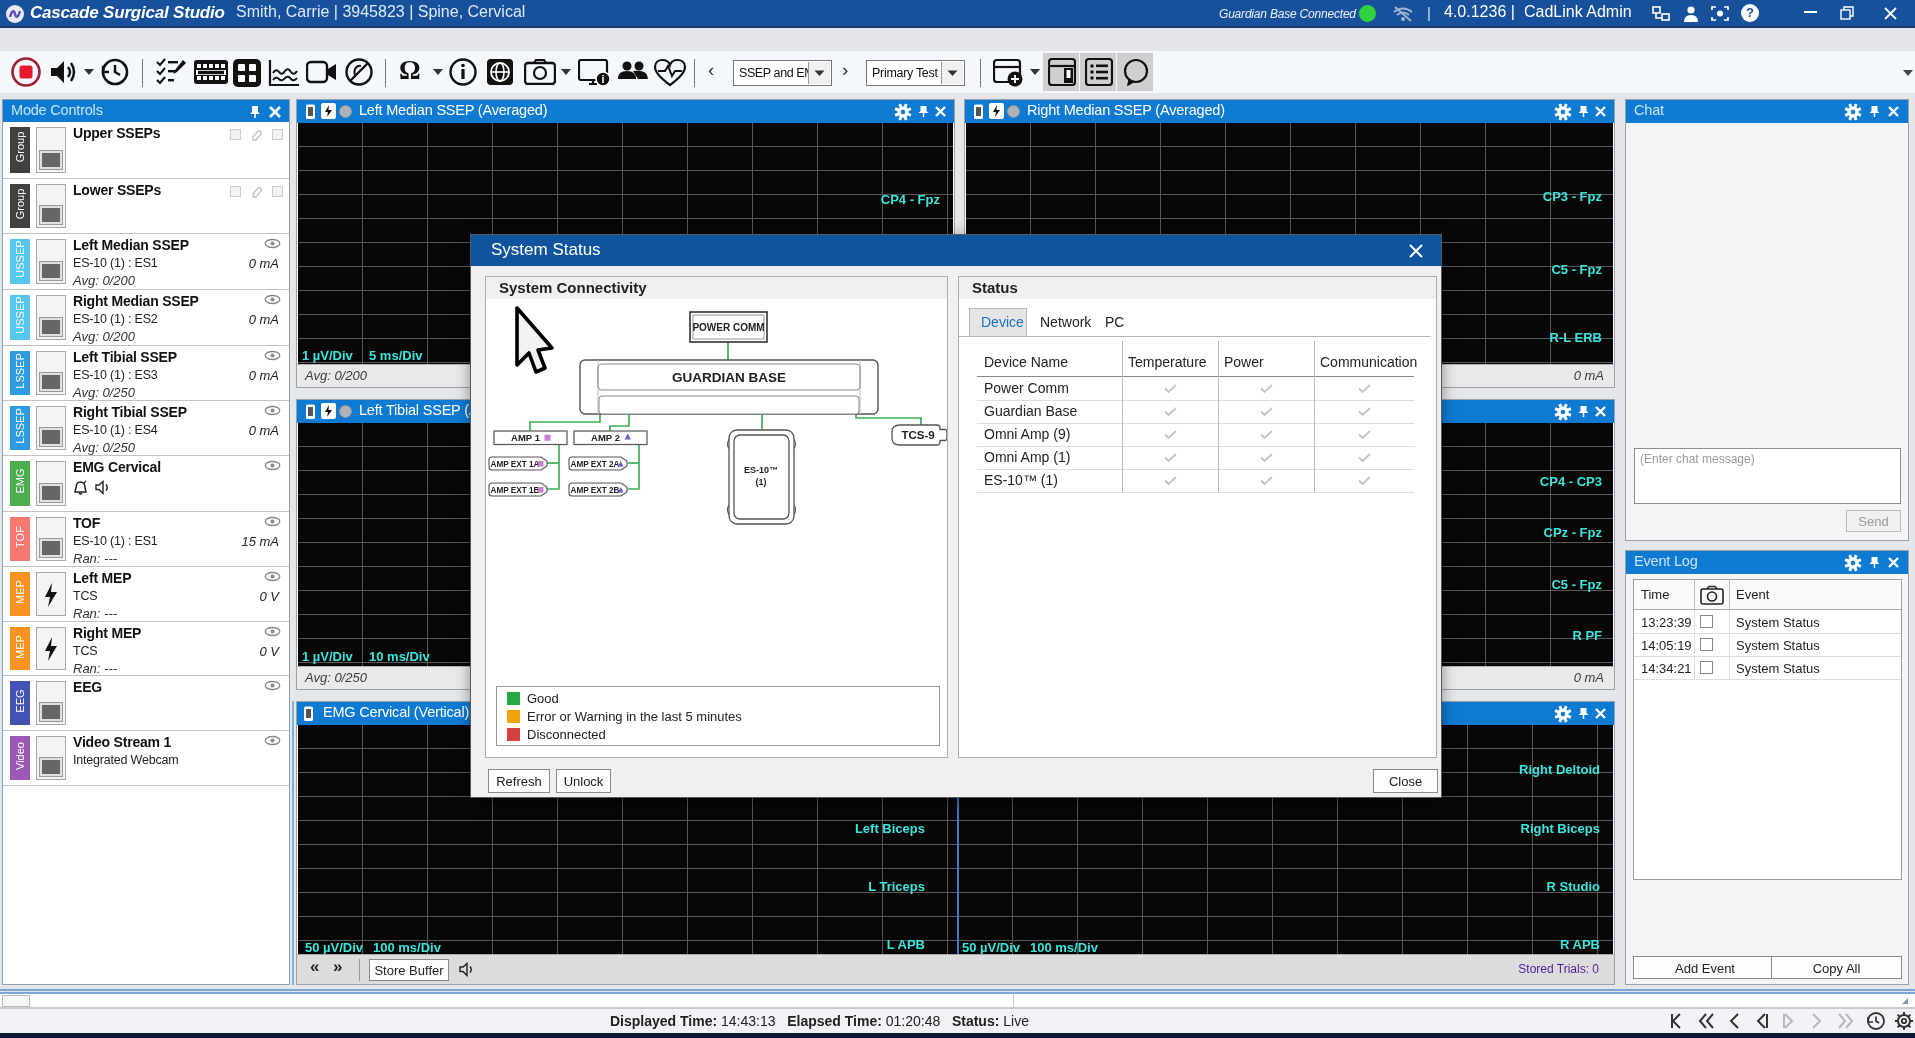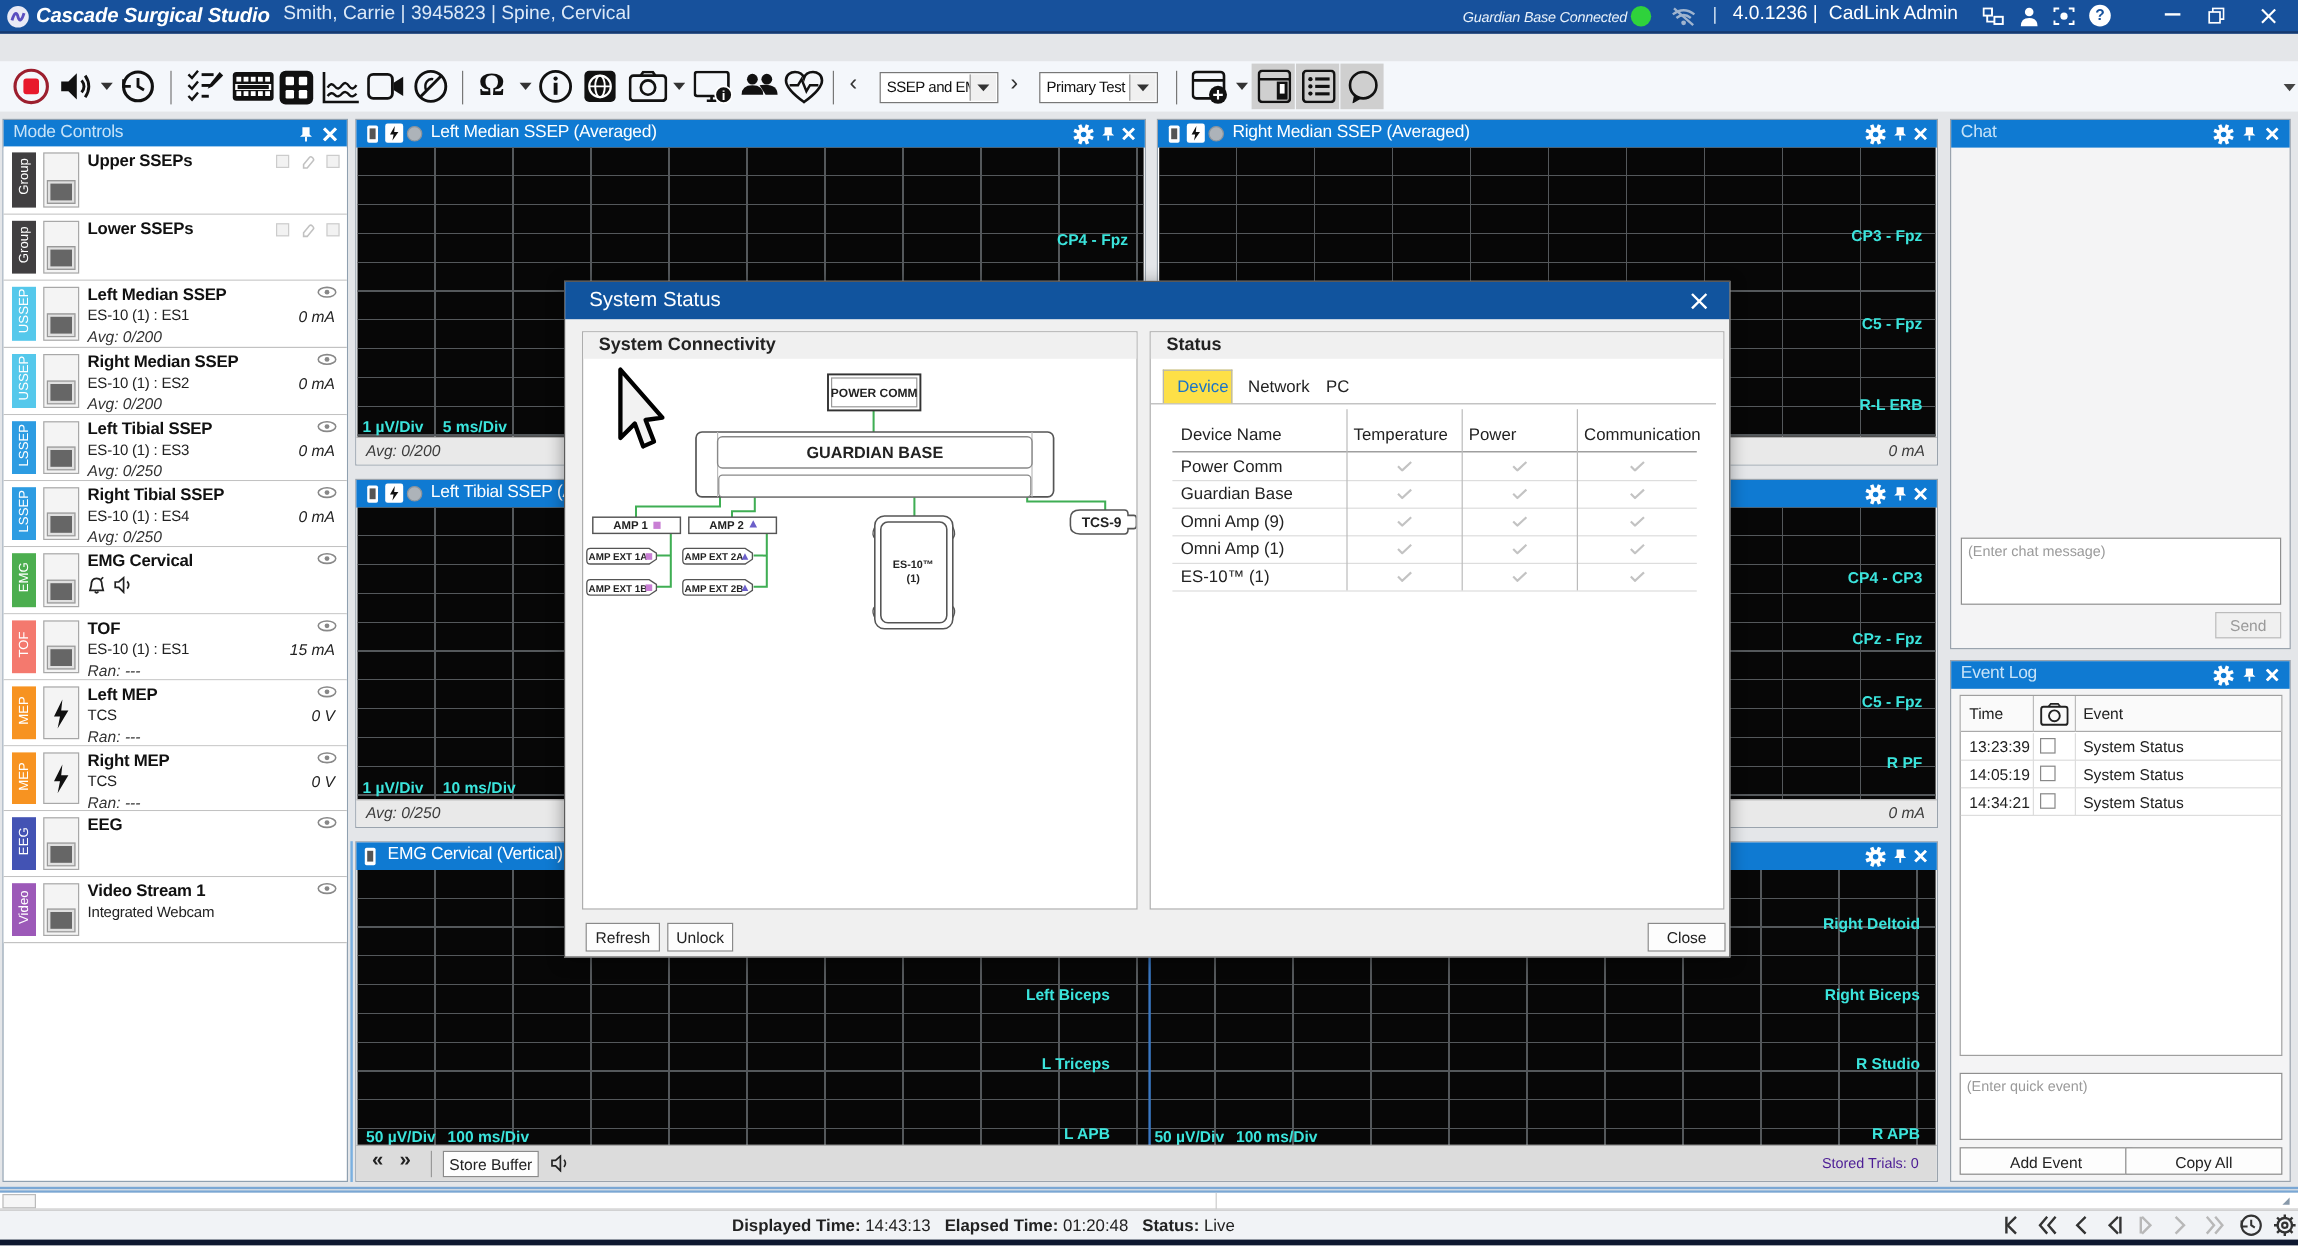--- a/index.html
+++ b/index.html
@@ -734,26 +734,34 @@
             <path d="M246 158 q-10 12 2 17 M305 158 q10 12 -2 17 M246 242 q-10 -12 2 -17 M305 242 q10 -12 -2 -17" stroke-width="1.1"></path>
             <rect x="243" y="153" width="65" height="94" rx="8"></rect>
             <rect x="248" y="158" width="55" height="84" rx="6"></rect>
           </g>
 <text x="275" y="196" font-size="9" font-weight="bold" fill="#222" text-anchor="middle" font-family="Liberation Sans">ES-10™</text>
 <text x="275" y="208" font-size="9" font-weight="bold" fill="#222" text-anchor="middle" font-family="Liberation Sans">(1)</text>
 <path d="M414 148 H451 Q454 148 454 151.5 V152.5 H459 Q461 152.5 461 155 V161 Q461 163.5 459 163.5 H454 V164.5 Q454 168 451 168 H414 Q406 168 406 161 V155 Q406 148 414 148 Z" fill="#fff" stroke="#555" stroke-width="1.3"></path>
 <text x="432" y="162" font-size="11.5" font-weight="bold" fill="#222" text-anchor="middle" font-family="Liberation Sans">TCS-9</text>
 <path d="M31 31 L31 88 L43 76 L50 95 L59 91 L52 73 L66 71 Z" fill="#f2f2f2" stroke="#000" stroke-width="3.6" stroke-linejoin="round"></path>
 </svg>
+<div class="abs" style="left:10px;top:409px;width:444px;height:60px;border:1px solid #999;background:#fff;font-size:13px;color:#222">
+          <span class="abs" style="left:10px;top:5px;width:13px;height:13px;background:#27a844"></span>
+          <span class="abs" style="left:30px;top:4px">Good</span>
+          <span class="abs" style="left:10px;top:23px;width:13px;height:13px;background:#f0a30a"></span>
+          <span class="abs" style="left:30px;top:22px">Error or Warning in the last 5 minutes</span>
+          <span class="abs" style="left:10px;top:41px;width:13px;height:13px;background:#d43f3f"></span>
+          <span class="abs" style="left:30px;top:40px">Disconnected</span>
+        </div>
 </div>
 <div class="gbox" style="left:487px;top:41px;width:479px;height:482px;background:#fff">
         <div class="glabel">
           <span style="position:absolute;left:13px;top:2px">Status</span>
         </div>
-<div class="abs" style="left:10px;top:31px;width:58px;height:28px;background:#fde047;border:1px solid #b5b5b5;border-bottom:none;z-index:2">
+<div class="abs" style="left:10px;top:31px;width:58px;height:28px;background:#e5e5e5;border:1px solid #b5b5b5;border-bottom:none;z-index:2">
           <span style="position:absolute;left:11px;top:5px;font-size:14px;color:#1973c9">Device</span>
         </div>
 <span class="abs" style="left:81px;top:37px;font-size:14px;color:#222">Network</span>
 <span class="abs" style="left:146px;top:37px;font-size:14px;color:#222">PC</span>
 <div class="abs" style="left:0px;top:59px;width:471px;height:1px;background:#b5b5b5"></div>
 <div class="abs" style="left:18px;top:56px;width:437px;height:180px;font-size:14px;color:#222">
 <span class="abs" style="left:7px;top:21px">Device Name</span>
           <span class="abs" style="left:151px;top:21px">Temperature</span>
           <span class="abs" style="left:247px;top:21px">Power</span>
           <span class="abs" style="left:343px;top:21px">Communication</span>
@@ -904,23 +912,20 @@
           <span class="abs" style="left:95px;top:0;width:1px;height:23px;background:#ddd"></span>
         </div>
 <div class="abs" style="left:0;top:77px;width:267px;height:23px;border-bottom:1px solid #ddd">
           <span class="abs" style="left:7px;top:4px">14:34:21</span>
           <span class="abs" style="left:66px;top:4px;width:13px;height:13px;border:1px solid #888;background:#fff"></span>
           <span class="abs" style="left:102px;top:4px">System Status</span>
           <span class="abs" style="left:60px;top:0;width:1px;height:23px;background:#ddd"></span>
           <span class="abs" style="left:95px;top:0;width:1px;height:23px;background:#ddd"></span>
         </div>
 </div>
-<div class="inp" style="left:7px;top:343px;width:269px;height:56px">
-        <span style="position:absolute;left:5px;top:3px">(Enter quick event)</span>
-      </div>
 <span class="btn" style="left:7px;top:405px;width:144px;height:23px;line-height:23px">Add Event</span>
 <span class="btn" style="left:145px;top:405px;width:131px;height:23px;line-height:23px">Copy All</span>
 </div>
 <div class="abs" style="left:0;top:989px;width:1915px;height:2px;background:#7aa7d4"></div>
 <div class="abs" style="left:0;top:992px;width:1915px;height:2px;background:#7aa7d4"></div>
 <div class="abs" style="left:0;top:994px;width:1915px;height:14px;background:#fff;border-bottom:1px solid #ccc"></div>
 <div class="abs" style="left:2px;top:995px;width:28px;height:12px;background:#f6f6f6;border:1px solid #bbb"></div>
 <div class="abs" style="left:1013px;top:994px;width:1px;height:14px;background:#ccc"></div>
 <svg class="abs" style="left:1900px;top:996px" width="10" height="10">
       <path d="M2 8 L8 8 L8 2 Z" fill="#8899aa"></path>

